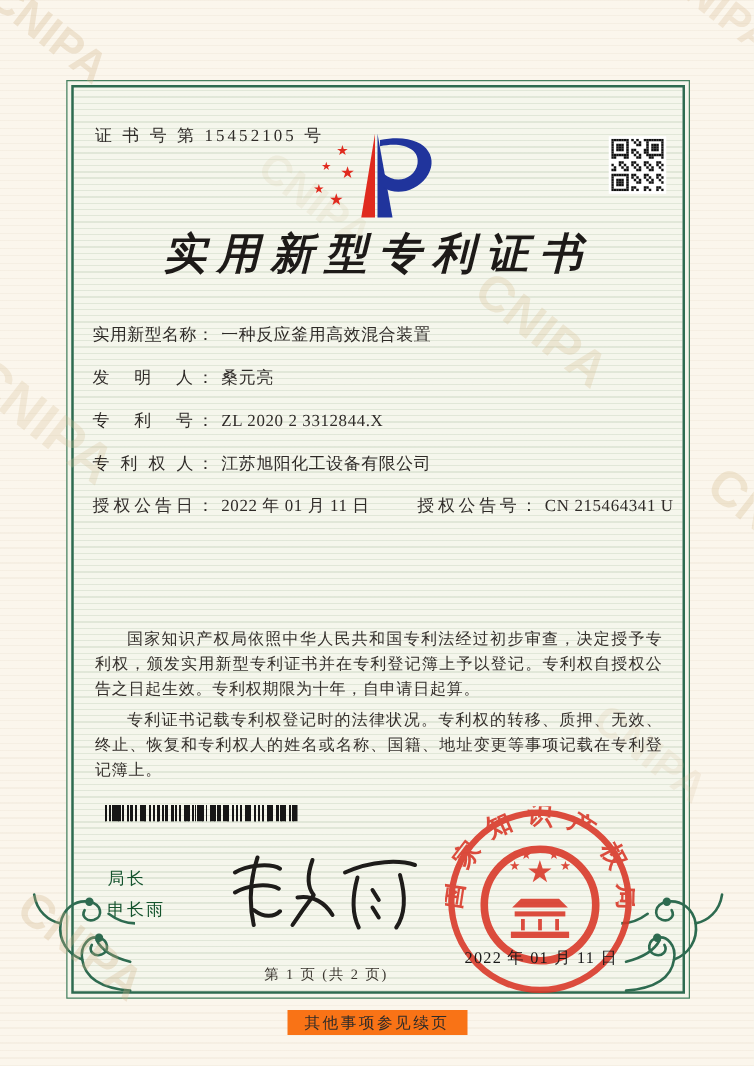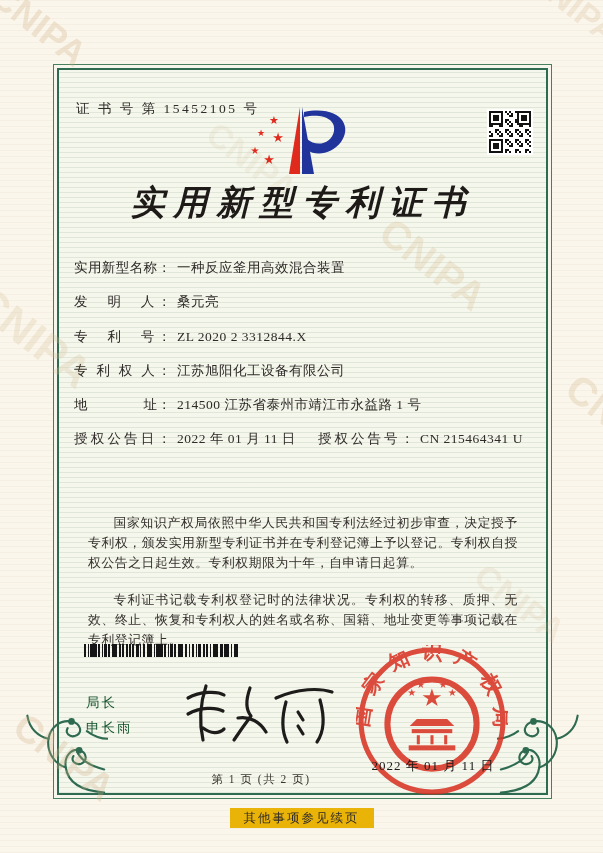--- a/index.html
+++ b/index.html
@@ -31,39 +31,39 @@
   .content{position:absolute;inset:0;}
   .certno{left:76px;top:100px;font-size:13.5px;letter-spacing:2.5px;text-align:right;}
   .title{
     left:53px;top:180px;width:499px;text-align:center;
     font-size:34px;font-weight:bold;letter-spacing:9px;color:#1d1a18;font-style:italic;
   }
   .fields{left:74px;top:251px;width:460px;font-size:13.5px;}
   .frow{height:34.3px;line-height:34.3px;white-space:nowrap;}
   .lab{display:inline-block;width:97px;text-align:justify;text-align-last:justify;}
   .val{margin-left:6px;letter-spacing:0.5px;}
-  .lab2{display:inline-block;width:96px;text-align:justify;text-align-last:justify;margin-left:22px;}
+  .lab2{display:inline-block;width:96px;text-align:justify;text-align-last:justify;margin-left:38px;}
   .paras{left:72px;top:497px;width:462px;font-size:12.8px;line-height:20.2px;
     text-align:justify;letter-spacing:0.6px;color:#35302c;}
-  .paras p{margin:16px;text-indent:2em;}
+  .paras p{margin:4px;text-indent:2em;}
   .barcode{
     left:84px;top:644px;width:154px;height:13px;
     background:
       repeating-linear-gradient(90deg,#161616 0 1.5px,transparent 1.5px 3.5px),
       repeating-linear-gradient(90deg,#161616 0 1px,transparent 1px 6px),
       repeating-linear-gradient(90deg,transparent 0 9px,#161616 9px 11px);
   }
   .director{font-family:"Liberation Sans",sans-serif;font-weight:500;color:#14532d;
     font-size:13.5px;letter-spacing:2px;}
   .seal-date{left:362px;top:757px;width:142px;text-align:center;font-size:13px;
     color:#191919;letter-spacing:1px;white-space:nowrap;}
   .pagefoot{left:53px;top:772px;width:416px;text-align:center;font-size:11.5px;
     letter-spacing:1.5px;color:#3a362f;}
   .note{left:0;top:810px;width:603px;text-align:center;font-size:12.5px;}
-  .note span{background:#eab308;padding:3px 14px;letter-spacing:2px;}
+  .note span{background:#f97316;padding:3px 14px;letter-spacing:2px;}
   svg{display:block;}
 </style>
 </head>
 <body>
 
 <div class="frame">
   <div class="frame-inner"></div>
 </div>
 
 <svg class="abs" style="left:12px;top:708px;" width="96" height="96" viewBox="0 0 100 100">
@@ -316,23 +316,20 @@
     <div class="frow">
       <span class="lab">发　明　人：</span><span class="val">桑元亮</span>
     </div>
     <div class="frow">
       <span class="lab">专　利　号：</span><span class="val">ZL 2020 2 3312844.X</span>
     </div>
     <div class="frow">
       <span class="lab">专 利 权 人：</span><span class="val">江苏旭阳化工设备有限公司</span>
     </div>
     <div class="frow">
-      <span class="lab">地　　　　址：</span><span class="val">214500 江苏省泰州市靖江市永益路 1 号</span>
-    </div>
-    <div class="frow">
       <span class="lab">授权公告日：</span><span class="val">2022 年 01 月 11 日</span><span class="lab2">授权公告号：</span><span class="val">CN 215464341 U</span>
     </div>
   </div>
 
   <div class="abs paras">
     <p>国家知识产权局依照中华人民共和国专利法经过初步审查，决定授予专利权，颁发实用新型专利证书并在专利登记簿上予以登记。专利权自授权公告之日起生效。专利权期限为十年，自申请日起算。</p>
     <p>专利证书记载专利权登记时的法律状况。专利权的转移、质押、无效、终止、恢复和专利权人的姓名或名称、国籍、地址变更等事项记载在专利登记簿上。</p>
   </div>
 
   <div class="abs barcode"></div>

